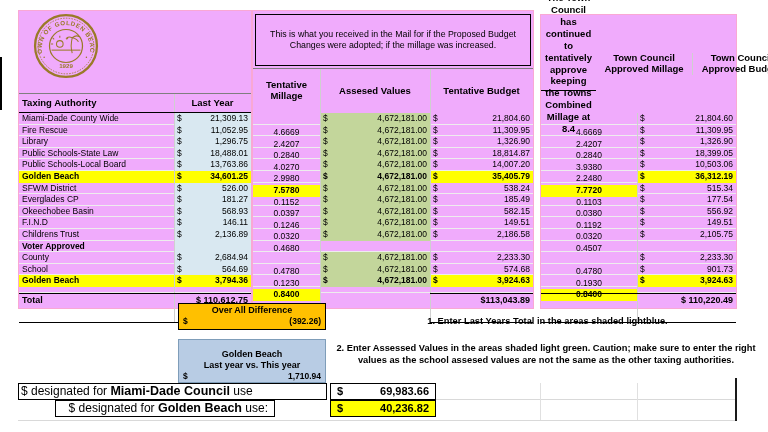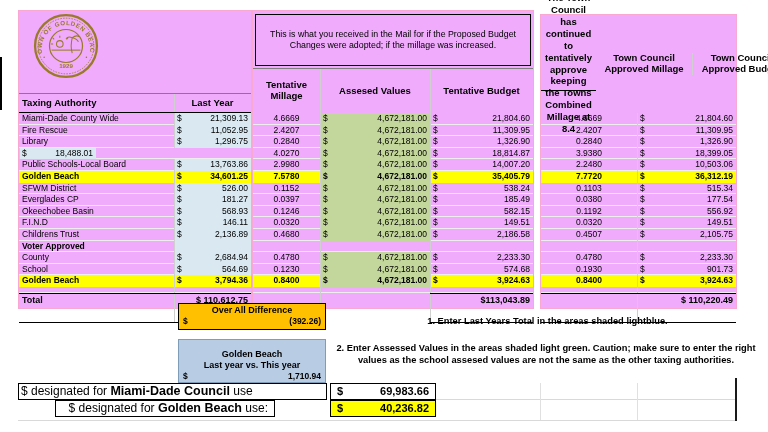--- a/index.html
+++ b/index.html
@@ -44,21 +44,21 @@
   .c-tm{width:67px;}
   .c-av{width:110px;box-shadow:inset 1px 0 0 #cfcfcf;}
   .c-tb{width:103px;box-shadow:inset 1px 0 0 #cfcfcf;}
   .c-gm{width:96px;}
   .c-gb{width:99px;box-shadow:inset 1px 0 0 #cfcfcf;}
   .b{font-weight:bold;}
   .lb{background:var(--lightblue);}
   .gn{background:var(--lightgreen);}
   .yl{background:var(--yellow);}
   .cur{display:flex;justify-content:space-between;padding:0 3px;}
-  .ctr{text-align:center;}
+  .ctr{text-align:center;margin-top:14px;}
   .rt{text-align:right;padding-right:3px;}
   .tot-b{border-top:1px solid #000;border-bottom:1px solid #000;}
 
   
   .obox{position:absolute;left:178px;top:303px;width:148px;height:27px;background:var(--orange);
         border:1px solid #000;box-sizing:border-box;font-weight:bold;}
   .obox .t{text-align:center;font-size:9px;line-height:12px;}
   .obox .v{display:flex;justify-content:space-between;padding:0 4px;font-size:8.5px;line-height:11px;}
   .bbox{position:absolute;left:178px;top:339px;width:148px;height:44px;background:var(--bluebox);
         border:1px solid #7f9db9;box-sizing:border-box;font-weight:bold;}
@@ -136,20 +136,21 @@
           </div>
         </div>
         <div class="trow">
           <div class="cell c-name">Library</div>
           <div class="cell cur c-ly lb">
             <span>$</span>
             <span>1,296.75</span>
           </div>
         </div>
         <div class="trow">
+          <div class="cell c-name">Public Schools-State Law</div>
           <div class="cell cur c-ly lb">
             <span>$</span>
             <span>18,488.01</span>
           </div>
         </div>
         <div class="trow">
           <div class="cell c-name">Public Schools-Local Board</div>
           <div class="cell cur c-ly lb">
             <span>$</span>
             <span>13,763.86</span>

